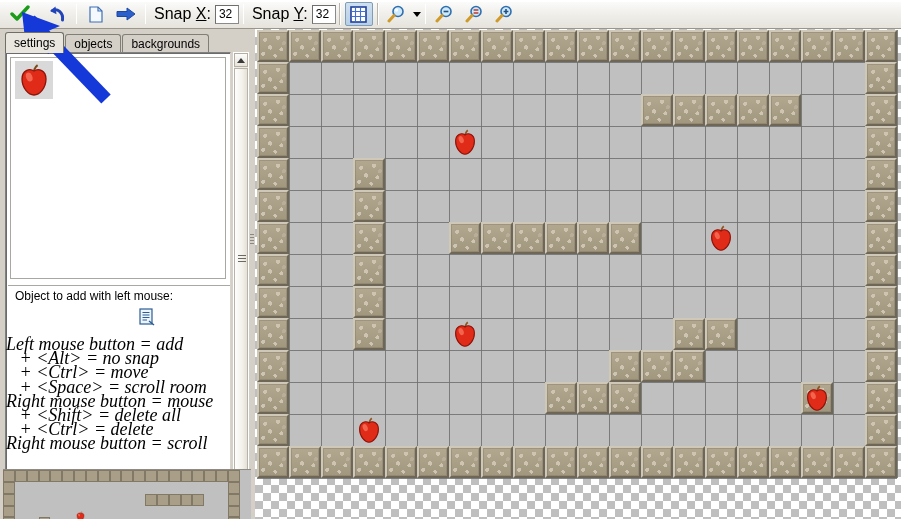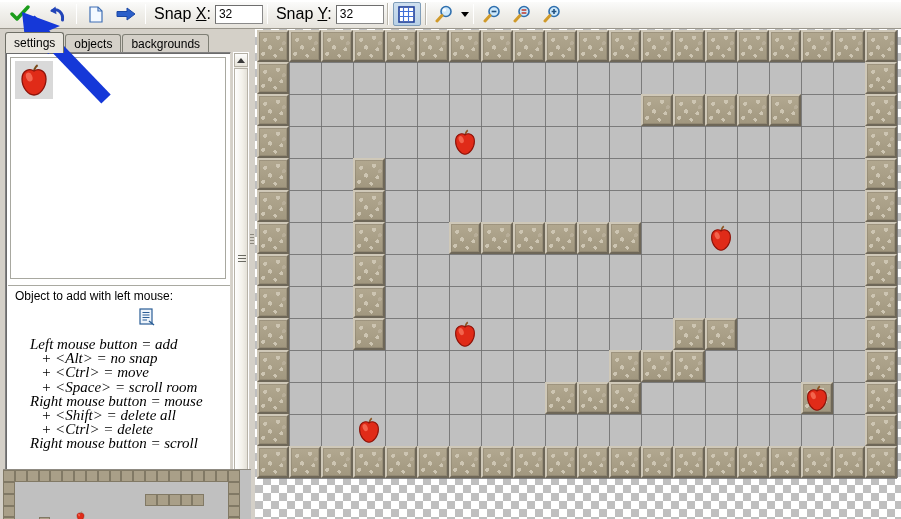--- a/index.html
+++ b/index.html
@@ -31,21 +31,21 @@
     background: linear-gradient(to bottom,#cfe0ef,#b8d0e6);
   }
   .tb-sep { width: 1px; height: 20px; background: #b9b5ab; margin: 0 4px; border-right:1px solid #fff;}
   .tb-sep2 { width: 2px; height: 22px; border-left:1px solid #b9b5ab; border-right:1px solid #fff; margin: 0 3px;}
   .tb-label {
     font-size: 16px; color: #000; margin-left: 4px; margin-right: 4px;
     white-space: nowrap; font-family: "Liberation Sans", sans-serif;
   }
   .tb-label u { text-decoration: underline; }
   .tb-input {
-    width: 48px; height: 19px; background: #ffffff;
+    width: 24px; height: 19px; background: #ffffff;
     border: 1px solid #8a8a8a; border-top-color:#6e6e6e; border-left-color:#6e6e6e;
     font-size: 12px; color:#000; padding: 0 3px;
     font-family: "Liberation Sans", sans-serif;
     outline: none;
   }
   .tb-caret {
     width: 0; height: 0; border-left: 4px solid transparent; border-right: 4px solid transparent;
     border-top: 5px solid #000; margin-left: 1px;
   }
 
@@ -89,23 +89,23 @@
     font-family: "Liberation Sans", sans-serif;
   }
   .obj-input {
     position: absolute; left: 18px; top: 256px; width: 108px; height: 19px;
     background: #fff; border: 1px solid #8b8b8b; border-top-color:#6e6e6e; border-left-color:#6e6e6e;
     font-size: 12px; padding: 0 3px; color: #000;
     font-family: "Liberation Sans", sans-serif; outline:none;
   }
   .obj-menu-icon { position: absolute; left: 133px; top: 255px; width: 17px; height: 19px; }
   .helptext {
-    position: absolute; left: 24px; top: 284px; width: 212px;
+    position: absolute; left: 0; top: 284px; width: 212px;
     font-family: "Liberation Serif", serif;
-    font-style: italic; font-size: 15px; color: #000; line-height: 14.2px;
+    font-style: italic; font-size: 18px; color: #000; line-height: 14.2px;
   }
   .helptext div { white-space: pre; }
   .chk-row {
     position: absolute; left: 22px; top: 425px; display: flex; align-items: center; gap: 5px;
     font-size: 12px; color:#000;
   }
   .chk-box {
     width: 13px; height: 13px; background: #fff;
     border: 1px solid #808080; box-shadow: inset 1px 1px 0 #5a5a5a;
   }

